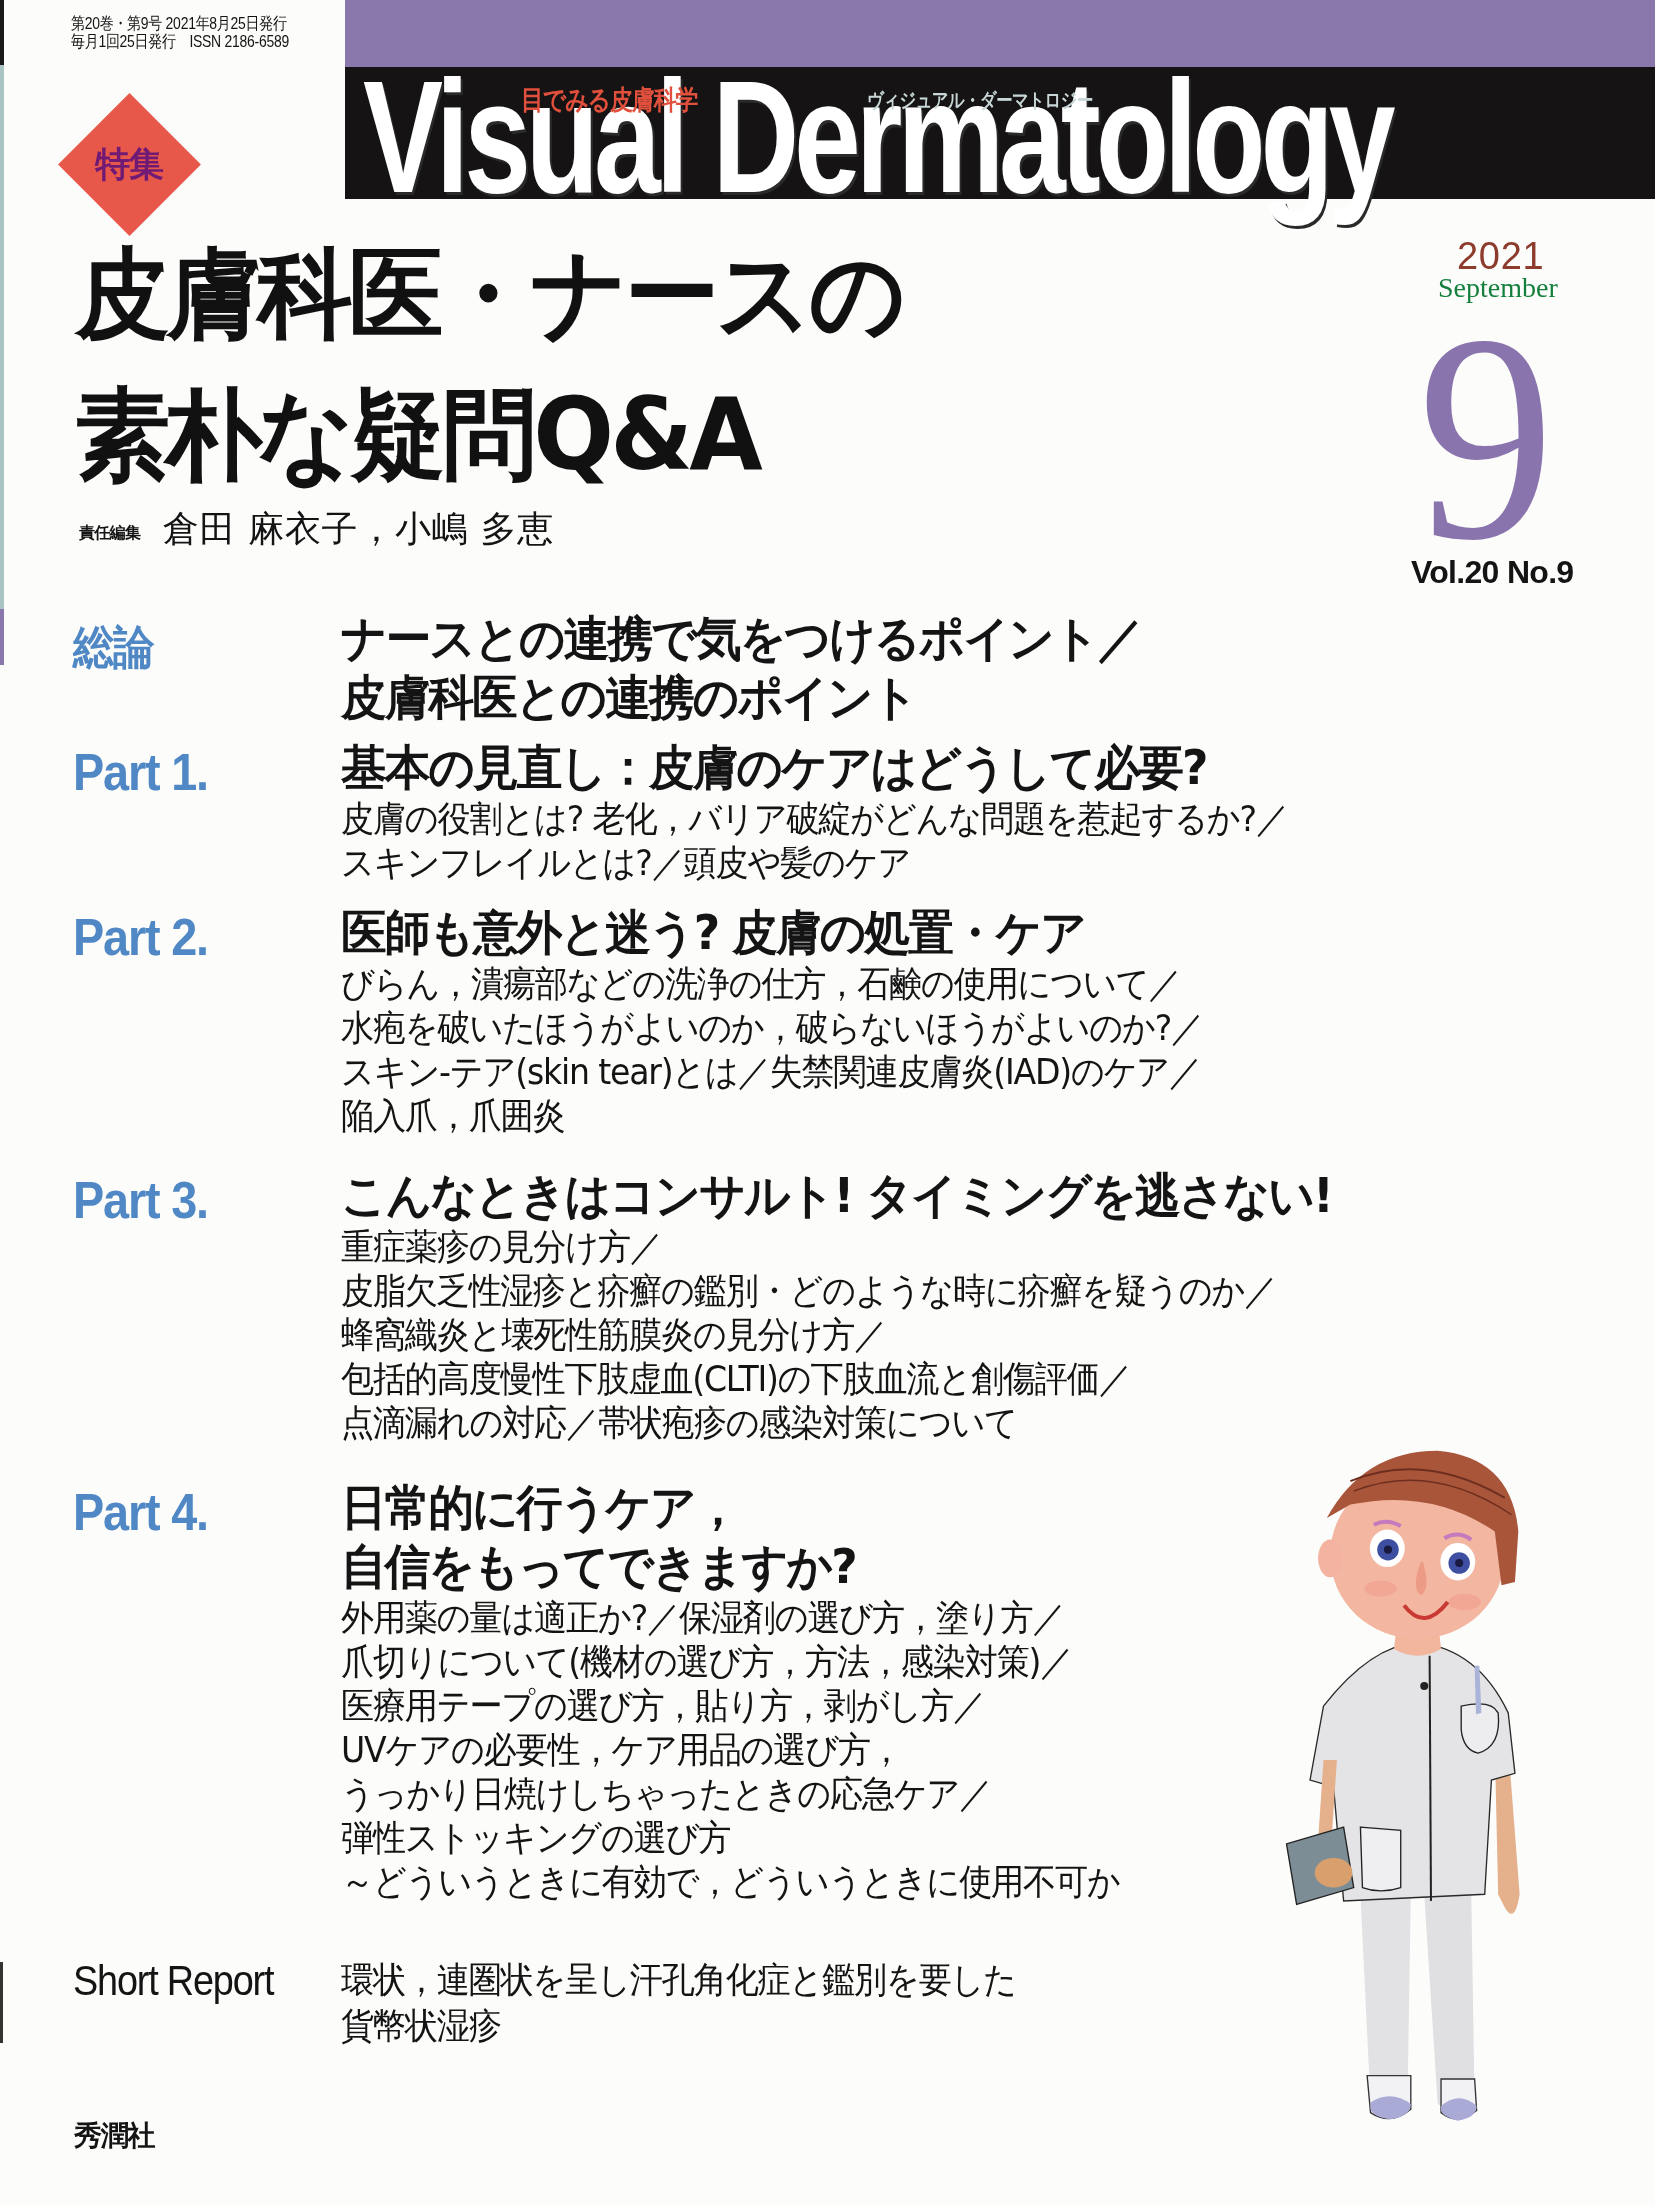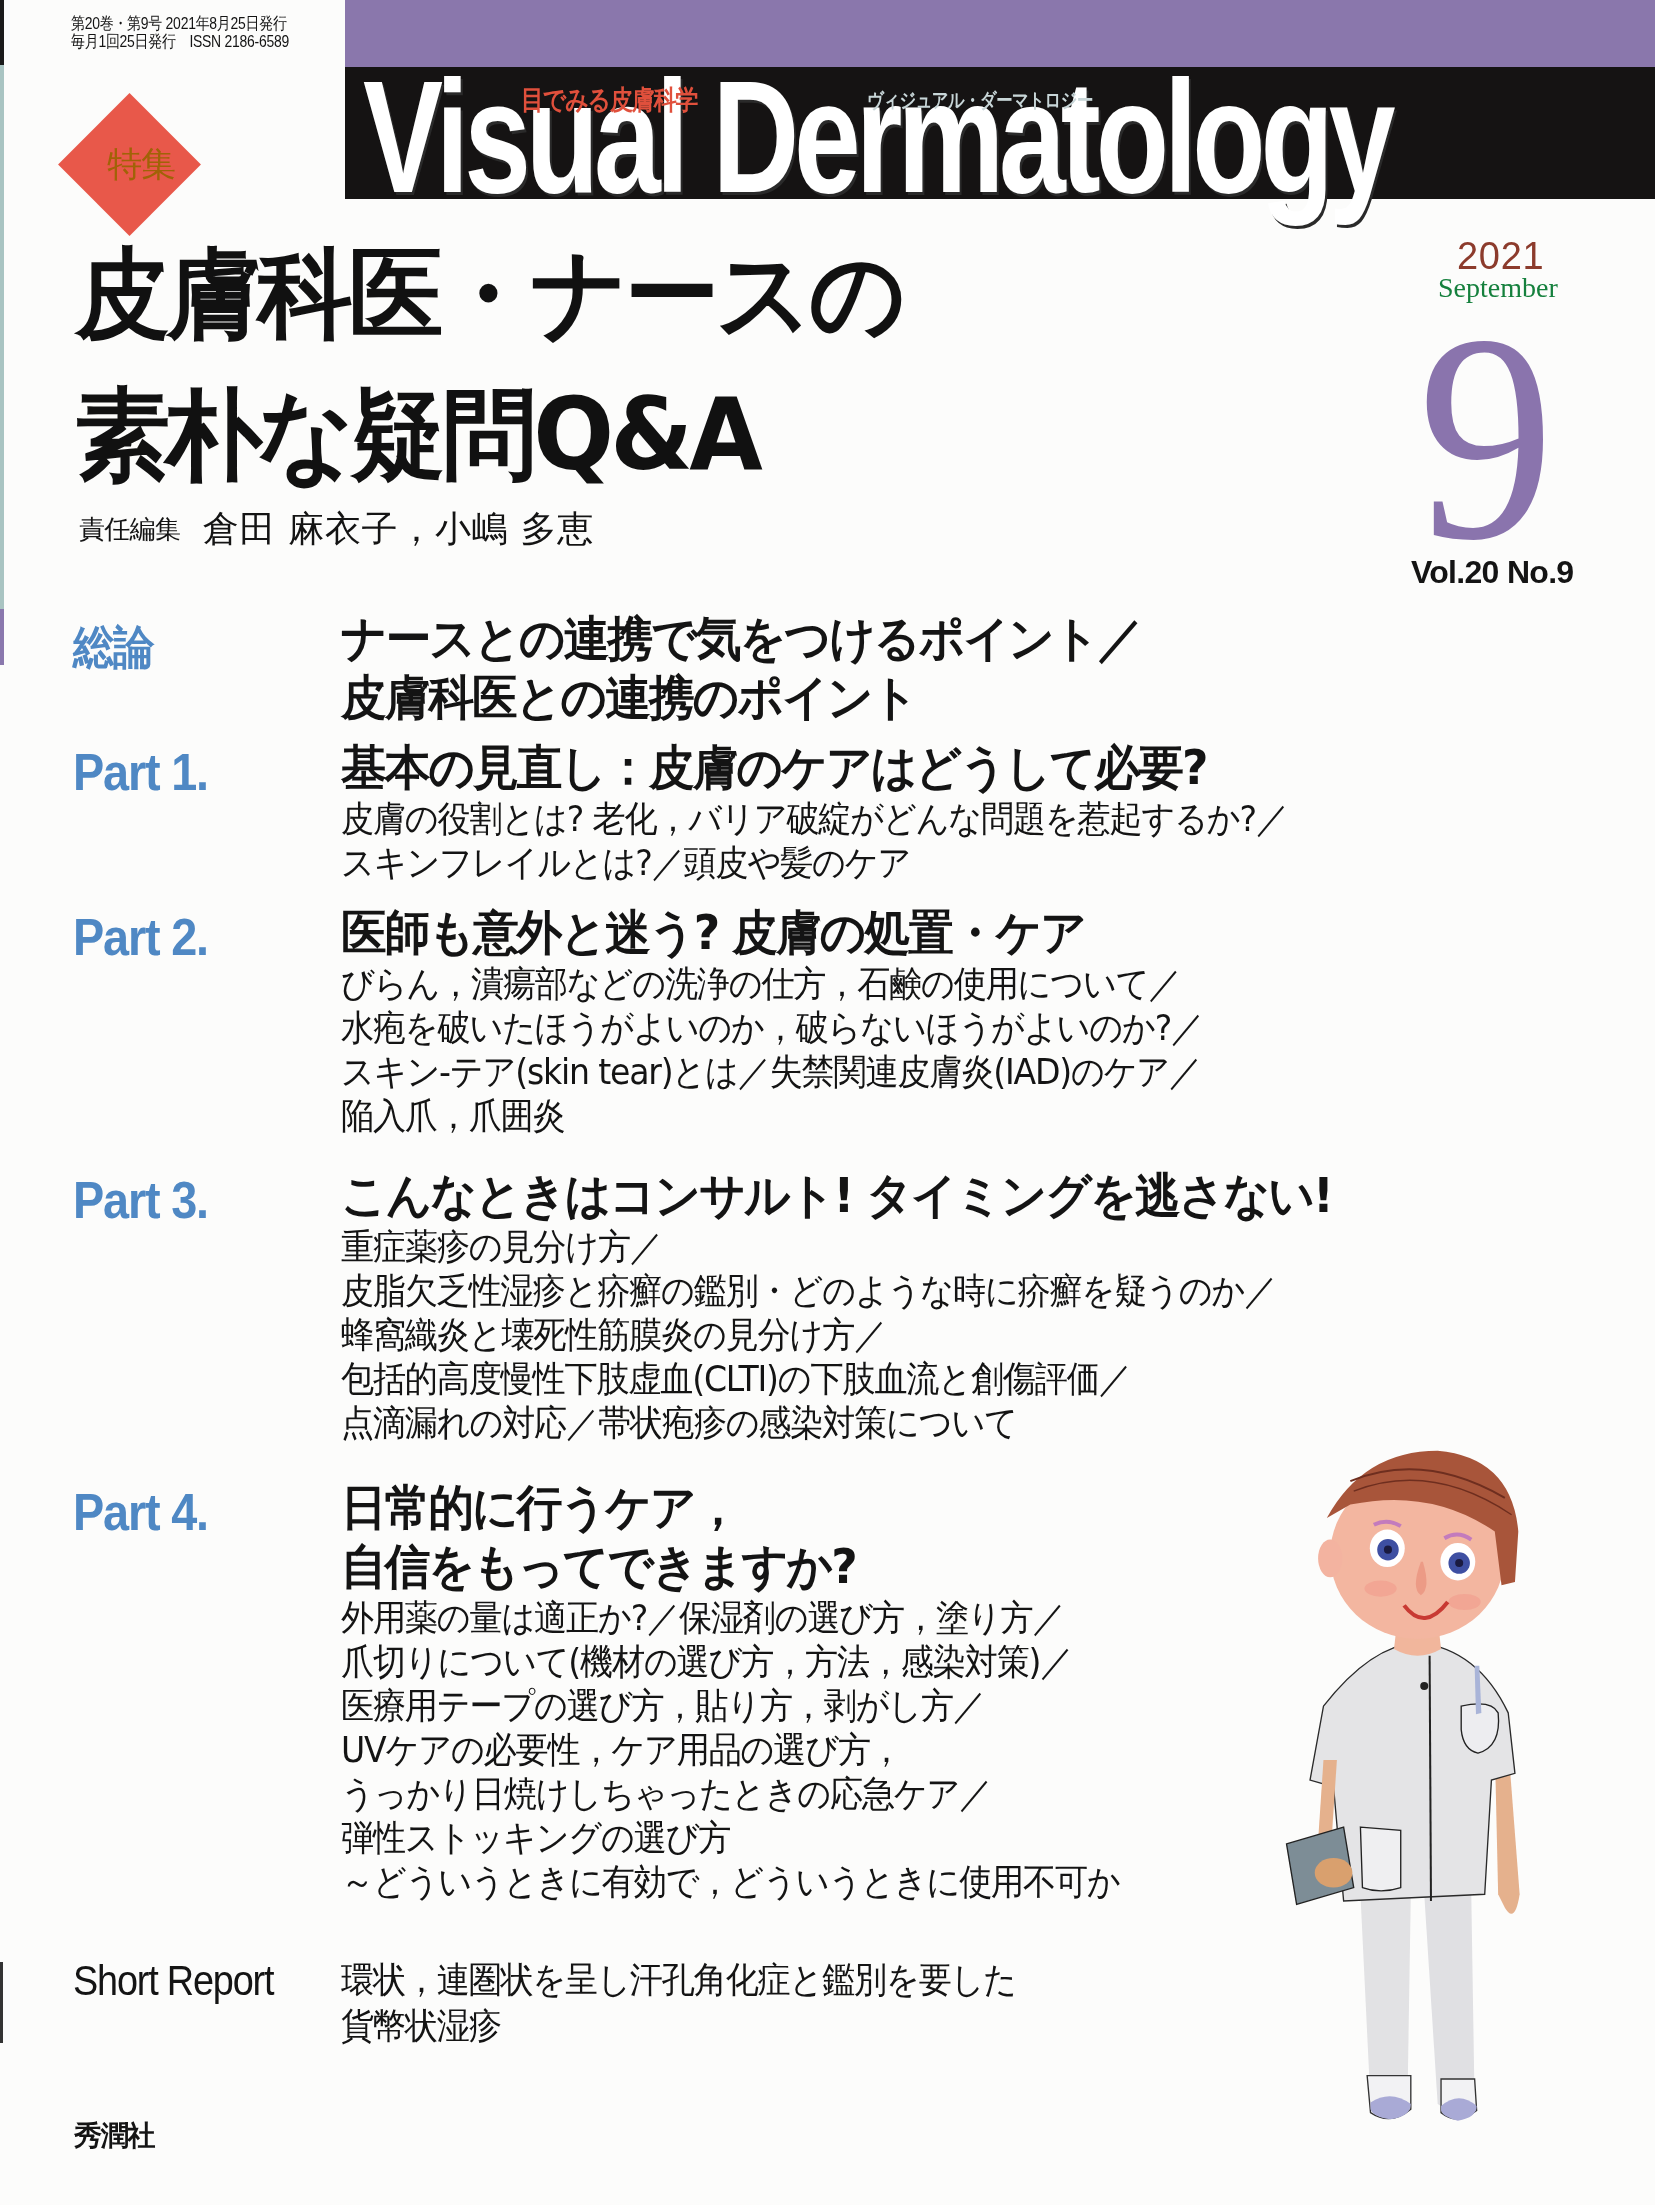--- a/index.html
+++ b/index.html
@@ -20,28 +20,28 @@
   .issue-info { left: 71px; top: 15px; font-size: 17px; line-height: 18px; letter-spacing: -0.3px; font-family: "Liberation Sans", sans-serif; transform: scaleX(0.82); transform-origin: left top; white-space: nowrap; }
 
   .masthead { left: 363px; top: 58px; font-family: "Liberation Sans", sans-serif; font-weight: bold; color: #ffffff;
     font-size: 159px; line-height: 159px; letter-spacing: -6.7px; transform: scaleX(0.755); transform-origin: left top; white-space: nowrap; }
   .masthead-shadow { text-shadow: 2.7px 2.7px 0 #2a2a2a; }
   .tagline-jp { left: 521px; top: 82px; color: #e0503c; font-weight: bold; font-size: 27px; letter-spacing: -1.3px; transform: scaleX(0.85); transform-origin: left top; white-space: nowrap; }
   .tagline-kana { left: 867px; top: 87px; color: #c8d6d8; font-weight: bold; font-size: 20px; letter-spacing: -0.7px; transform: scaleX(0.82); transform-origin: left top; white-space: nowrap; }
 
   .diamond-wrap { left: 58px; top: 93px; width: 142px; height: 142px; }
   .diamond { position: absolute; left: 21px; top: 21px; width: 101px; height: 101px; background: #e8584a; transform: rotate(45deg); }
-  .diamond-label { position: absolute; left: 12px; top: 0; width: 142px; height: 142px; display: flex; align-items: center; justify-content: center;
-    color: #a16207; font-weight: normal; font-size: 35px; letter-spacing: -1.3px; }
+  .diamond-label { position: absolute; left: 0; top: 0; width: 142px; height: 142px; display: flex; align-items: center; justify-content: center;
+    color: #701a75; font-weight: bold; font-size: 35px; letter-spacing: -1.3px; }
 
   .title { left: 75px; font-weight: bold; font-size: 99px; line-height: 101px; letter-spacing: -4px; color: #111; white-space: nowrap; transform: scaleX(0.96); transform-origin: left top; }
   .title.l1 { top: 243px; }
   .title.l2 { top: 384px; }
   .editors { left: 79px; top: 505px; white-space: nowrap; }
-  .editors .lbl { font-weight: normal; font-size: 26px; letter-spacing: -0.7px; margin-right: 19px; vertical-align: 2.7px; }
+  .editors .lbl { font-weight: bold; font-size: 16px; letter-spacing: -0.7px; margin-right: 19px; vertical-align: 2.7px; }
   .editors .names { font-size: 36px; letter-spacing: 0.7px; }
 
   .year { left: 1441px; top: 235px; color: #8c3b2c; font-family: "Liberation Sans", sans-serif; font-size: 38px; font-weight: normal; letter-spacing: 0.7px; margin-left: 16px; }
   .month { left: 1438px; top: 272px; font-family: "Liberation Serif", serif; font-size: 28px; color: #15803d; }
   .bignum { left: 1418px; top: 289px; font-family: "Liberation Serif", serif; font-size: 296px; line-height: 296px; color: #8a74ad; transform: scaleX(0.92); transform-origin: left top; }
   .volno { left: 1402px; top: 554px; font-family: "Liberation Sans", sans-serif; font-weight: bold; font-size: 32px; letter-spacing: -0.7px; margin-left: 9px; }
 
   .sec-label { left: 73px; color: #4f88c4; font-weight: bold; font-family: "Liberation Sans", sans-serif; font-size: 52px; letter-spacing: -1.3px; white-space: nowrap; transform: scaleX(0.9); transform-origin: left top; }
   .sec-label.jp { font-family: "DejaVu Sans", sans-serif; font-size: 46px; }
   .sec-body { left: 341px; white-space: nowrap; }

